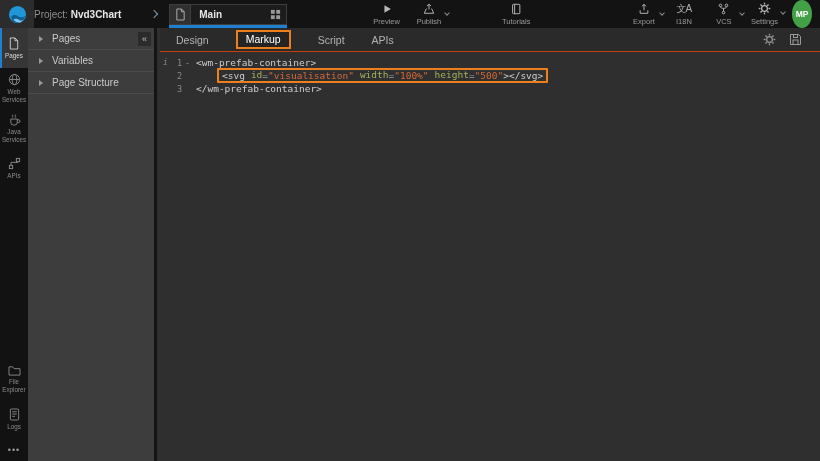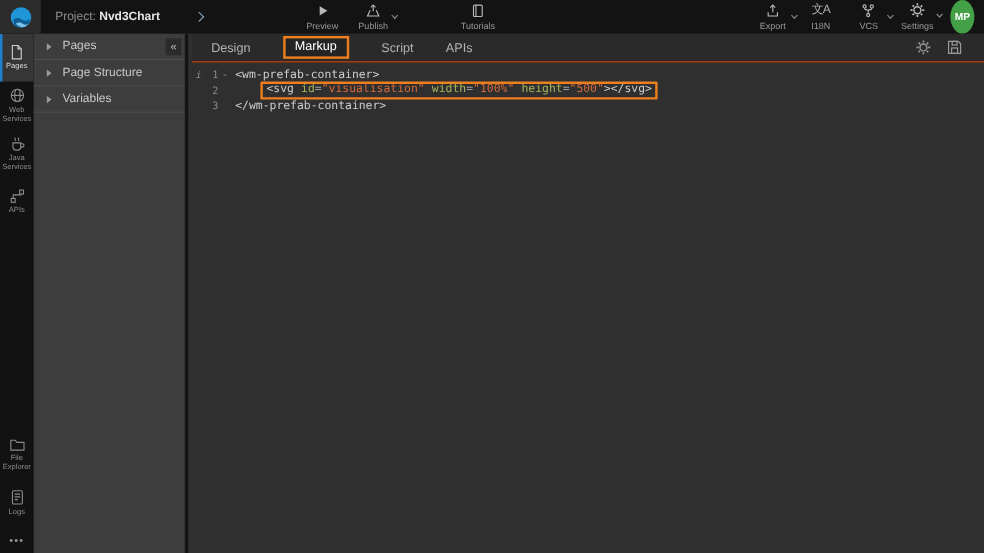--- a/index.html
+++ b/index.html
@@ -5,21 +5,21 @@
   * { margin:0; padding:0; box-sizing:border-box; }
   html,body { width:820px; height:461px; overflow:hidden; background:#2f2f2f;
               font-family:"Liberation Sans", sans-serif; }
   svg { display:block; }
 
   
   .topbar { position:absolute; left:0; top:0; width:820px; height:28px;
             background:#131313; display:flex; align-items:center; z-index:5; }
   .logo-btn { width:34px; height:28px; background:#2c2c2c; display:flex;
               align-items:center; justify-content:center; }
-  .project { margin-left:12px; font-size:10px; color:#8f8f8f; white-space:nowrap; }
+  .project { font-size:10px; color:#8f8f8f; white-space:nowrap; }
   .project b { color:#e8e8e8; font-weight:bold; }
   .tb-chevron { margin-left:30px; width:6px; height:6px;
                 border-right:1.6px solid #7d9ab0; border-top:1.6px solid #7d9ab0;
                 transform:rotate(45deg); }
   .page-tab { position:relative; margin-left:12px; width:118px; height:21px;
               background:#1c1c1c; border:1px solid #3e3e3e; display:flex;
               align-items:center; }
   .page-tab-filebox { width:21px; height:100%; background:#303030;
                       border-right:1px solid #3e3e3e; display:flex;
                       align-items:center; justify-content:center; }
@@ -101,20 +101,38 @@
         <path d="M5.5 15.5c2.5-1.8 4.5-.8 6.3.2s3.4 1 5-.6a9 9 0 0 1-3.8 3.3 9 9 0 0 1-7.5-2.9z" fill="#7fc4ea"></path>
       </svg>
     </span>
   </div>
   <div class="project">
     <span>Project:</span>
     <b>Nvd3Chart</b>
   </div>
   <span class="tb-chevron"></span>
 
+  <div class="page-tab">
+    <span class="page-tab-filebox">
+      <svg width="11" height="13" viewBox="0 0 12 14">
+        <path d="M2 1h5l3 3v9H2z" fill="none" stroke="#b5b5b5" stroke-width="1"></path>
+        <path d="M7 1v3h3" fill="none" stroke="#b5b5b5" stroke-width="1"></path>
+      </svg>
+    </span>
+    <span class="page-tab-label">Main</span>
+    <span class="page-tab-grid">
+      <svg width="11" height="11" viewBox="0 0 12 12" fill="#9a9a9a">
+        <rect x="1" y="1" width="4.2" height="4.2"></rect>
+          <rect x="6.8" y="1" width="4.2" height="4.2"></rect>
+        <rect x="1" y="6.8" width="4.2" height="4.2"></rect>
+          <rect x="6.8" y="6.8" width="4.2" height="4.2"></rect>
+      </svg>
+    </span>
+    <span class="page-tab-underline"></span>
+  </div>
 
   <div class="grp-center">
     <div class="tb-btn">
       <span>
         <svg width="12" height="12" viewBox="0 0 14 14">
             <path d="M4 2.5l7.5 4.5L4 11.5z" fill="#b9b9b9"></path>
           </svg>
       </span>
       <span>Preview</span>
     </div>
@@ -254,25 +272,25 @@
   <div class="sb-more">•••</div>
 </div>
 
 <div class="panel">
   <div class="panel-row">
     <span class="tri-right"></span>
     <span>Pages</span>
   </div>
   <div class="panel-row">
     <span class="tri-right"></span>
-    <span>Page Structure</span>
+    <span>Variables</span>
   </div>
   <div class="panel-row">
     <span class="tri-right"></span>
-    <span>Variables</span>
+    <span>Page Structure</span>
   </div>
   <div class="panel-collapse">«</div>
 </div>
 
 <div class="editor">
   <div class="tabbar">
     <span class="ed-tab">Design</span>
     <span class="ed-tab active">Markup</span>
     <span class="ed-tab">Script</span>
     <span class="ed-tab">APIs</span>

